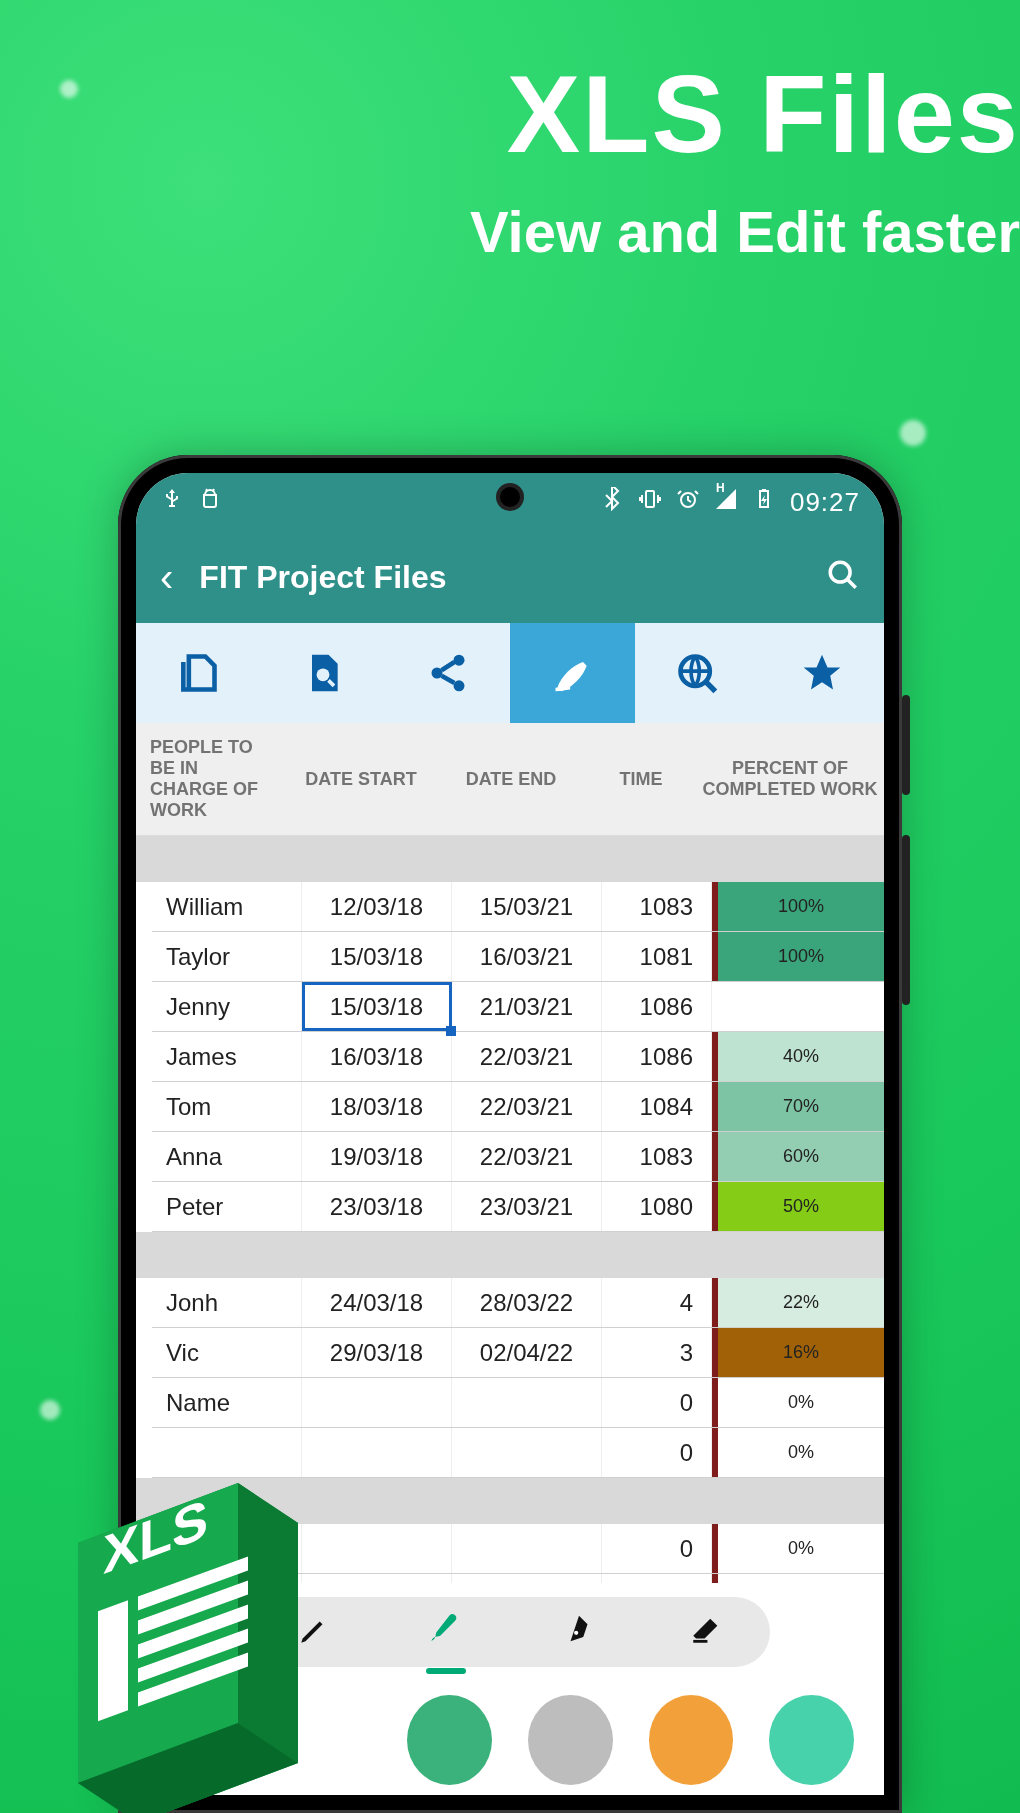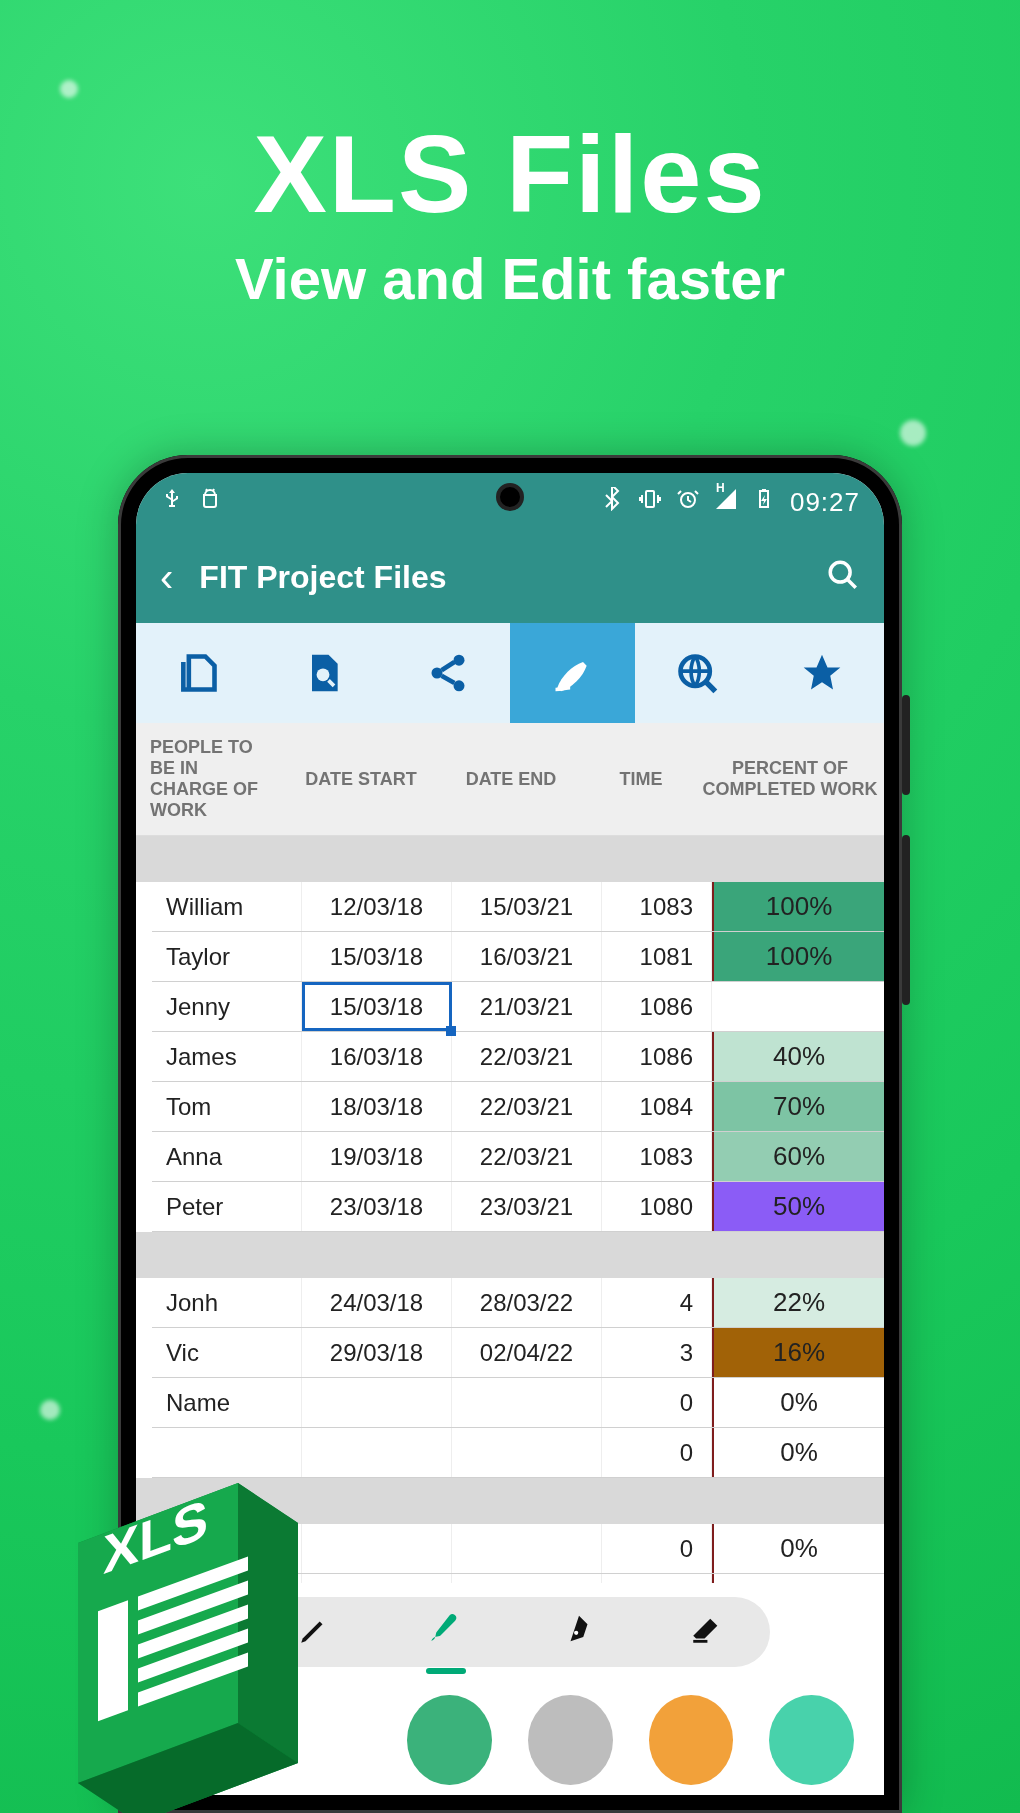--- a/index.html
+++ b/index.html
@@ -3,23 +3,23 @@
 <meta charset="utf-8">
 <style>
   * { box-sizing: border-box; margin: 0; padding: 0; }
   html, body { width: 1020px; height: 1813px; overflow: hidden; font-family: Arial, Helvetica, sans-serif; }
   .bg {
     width: 1020px; height: 1813px;
     background: radial-gradient(circle at 20% 10%, #3de07a 0%, #27d269 30%, #19c85b 70%, #12bb4f 100%);
     position: relative;
   }
   .sparkle { position: absolute; border-radius: 50%; background: rgba(255,255,255,0.6); filter: blur(2px); }
-  .headline { text-align: center; color: #fff; padding-top: 110px; }
+  .headline { text-align: right; color: #fff; padding-top: 50px; }
   .headline h1 { font-size: 110px; font-weight: 800; letter-spacing: 2px; }
-  .headline h2 { font-size: 58px; font-weight: 600; margin-top: 8px; }
+  .headline h2 { font-size: 58px; font-weight: 600; margin-top: 21px; }
 
   
   .phone {
     position: absolute; left: 118px; top: 455px;
     width: 784px; height: 1358px;
     background: #000;
     border-radius: 70px 70px 0 0;
     padding: 18px;
     box-shadow: 0 0 40px rgba(0,0,0,0.25), inset 0 0 0 3px #3a3a3a;
   }
@@ -77,21 +77,21 @@
   .gap-row { height:46px; background:#d9d9d9; }
 
   .drow {
     display:flex; height:50px; font-size:24px; color:#222;
     border-bottom:1px solid #d0d0d0; align-items:stretch;margin-left:16px;
   }
   .drow > div { display:flex; align-items:center; justify-content:center; }
   .drow .col-name { justify-content:flex-start; padding-left:14px; border-right:1px solid #eee;}
   .drow .col-start, .drow .col-end { border-right:1px solid #eee; }
   .drow .col-time { justify-content:flex-end; padding-right:18px; border-right:1px solid #eee;}
-  .drow .col-pct { color:#222; font-size:26px; border-left:2px solid #7f1d1d;text-align:center;}
+  .drow .col-pct { color:#222; font-size:18px; border-left:6px solid #7f1d1d;text-align:center;}
   .cell-selected { outline:3px solid #1565c0; outline-offset:-3px; position:relative; }
   .cell-selected::after{ content:""; position:absolute; right:-5px; bottom:-5px; width:10px;height:10px;background:#1565c0; }
 
   .edit-bar {
     position:absolute; left:0; right:0; bottom:0;
     background:#fff; padding:14px 0 10px;
   }
   .tool-pill {
     margin:0 auto; width:520px; height:70px; background:#e8e8e8; border-radius:40px;
     display:flex; align-items:center; justify-content:space-around;
@@ -260,21 +260,21 @@
               <div class="col-start ">19/03/18</div>
               <div class="col-end">22/03/21</div>
               <div class="col-time">1083</div>
               <div class="col-pct" style="background:#93cdb2">60%</div>
             </div>
             <div class="drow">
               <div class="col-name">Peter</div>
               <div class="col-start ">23/03/18</div>
               <div class="col-end">23/03/21</div>
               <div class="col-time">1080</div>
-              <div class="col-pct" style="background:#8b5cf6">50%</div>
+              <div class="col-pct" style="background:#84cc16">50%</div>
             </div>
             <div class="gap-row"></div>
             <div class="drow">
               <div class="col-name">Jonh</div>
               <div class="col-start ">24/03/18</div>
               <div class="col-end">28/03/22</div>
               <div class="col-time">4</div>
               <div class="col-pct" style="background:#d6ece1">22%</div>
             </div>
             <div class="drow">

